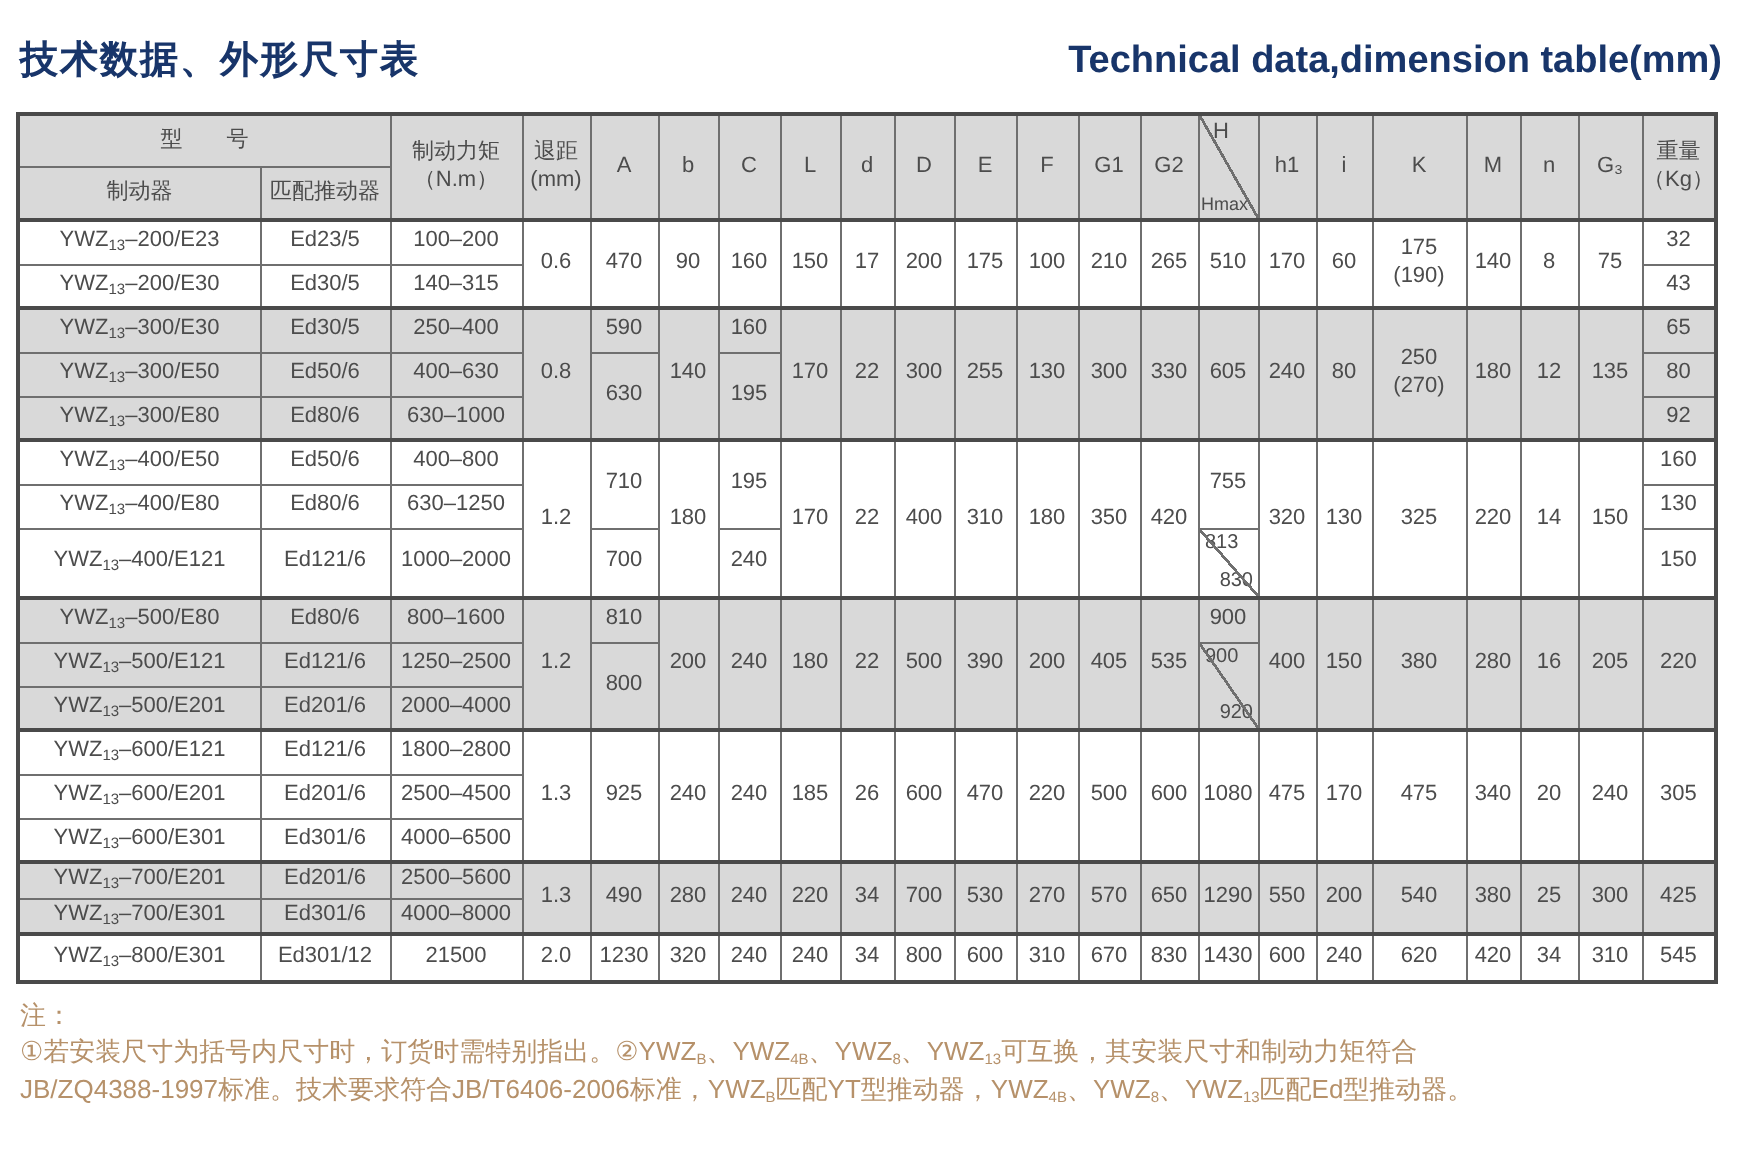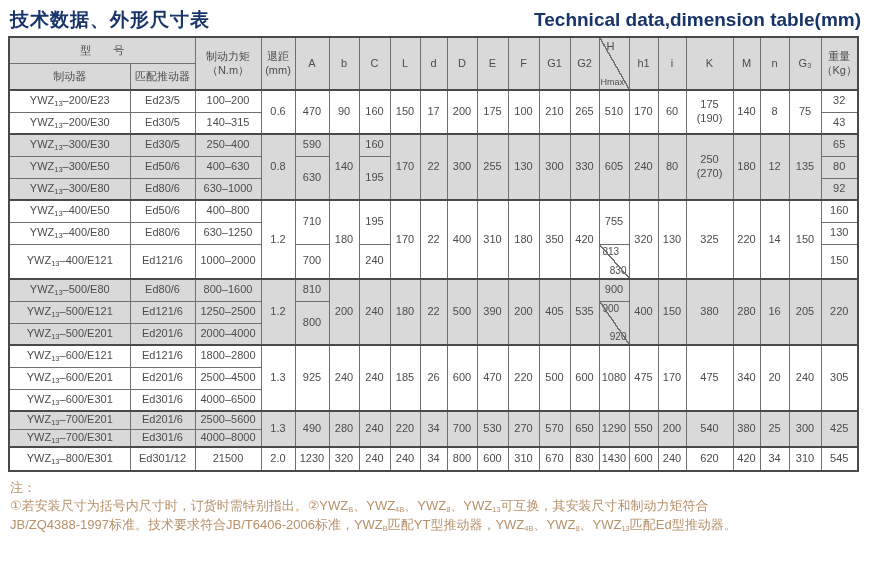--- a/index.html
+++ b/index.html
@@ -1,25 +1,25 @@
 <!DOCTYPE html>
 <html><head>
 <meta charset="utf-8">
 <style>
   html,body{margin:0;padding:0;background:#ffffff;}
   body{width:871px;height:582px;overflow:hidden;font-family:"Liberation Sans","DejaVu Sans",sans-serif;}
-  .page{box-sizing:border-box;width:871px;height:582px;padding:5px 8px 0 8px;background:#fff;}
+  .page{box-sizing:border-box;width:871px;height:582px;padding:15px 8px 0 8px;background:#fff;}
 
   
   .titlebar{display:flex;justify-content:space-between;align-items:baseline;padding:2px 2px 0 2px;}
   .title-zh{font-size:19px;font-weight:bold;color:#18356a;letter-spacing:1px;}
   .title-en{font-size:19px;font-weight:bold;color:#18356a;}
 
   
-  table.spec{border-collapse:collapse;table-layout:fixed;margin-top:3px;border:2px solid #4a4a4a;color:#4c4c4c;}
+  table.spec{border-collapse:collapse;table-layout:fixed;margin-top:13px;border:2px solid #4a4a4a;color:#4c4c4c;}
   .spec th,.spec td{border:1px solid #6f6f6f;text-align:center;vertical-align:middle;
        padding:0;font-size:11px;font-weight:normal;overflow:hidden;line-height:1.25;}
   .spec thead th{background:#d9d9d9;height:25px;}
   .spec thead tr:first-child th{border-top:2px solid #4a4a4a;}
   .spec thead tr:last-child th{border-bottom:2px solid #4a4a4a;}
   .spec tbody tr{height:22px;}
   .spec tbody tr.tall{height:35px;}
   .spec tbody tr.short{height:18px;}
   .spec tbody tr.last{height:24px;}
   .spec tr.gs > td{border-top:2px solid #4a4a4a;}

